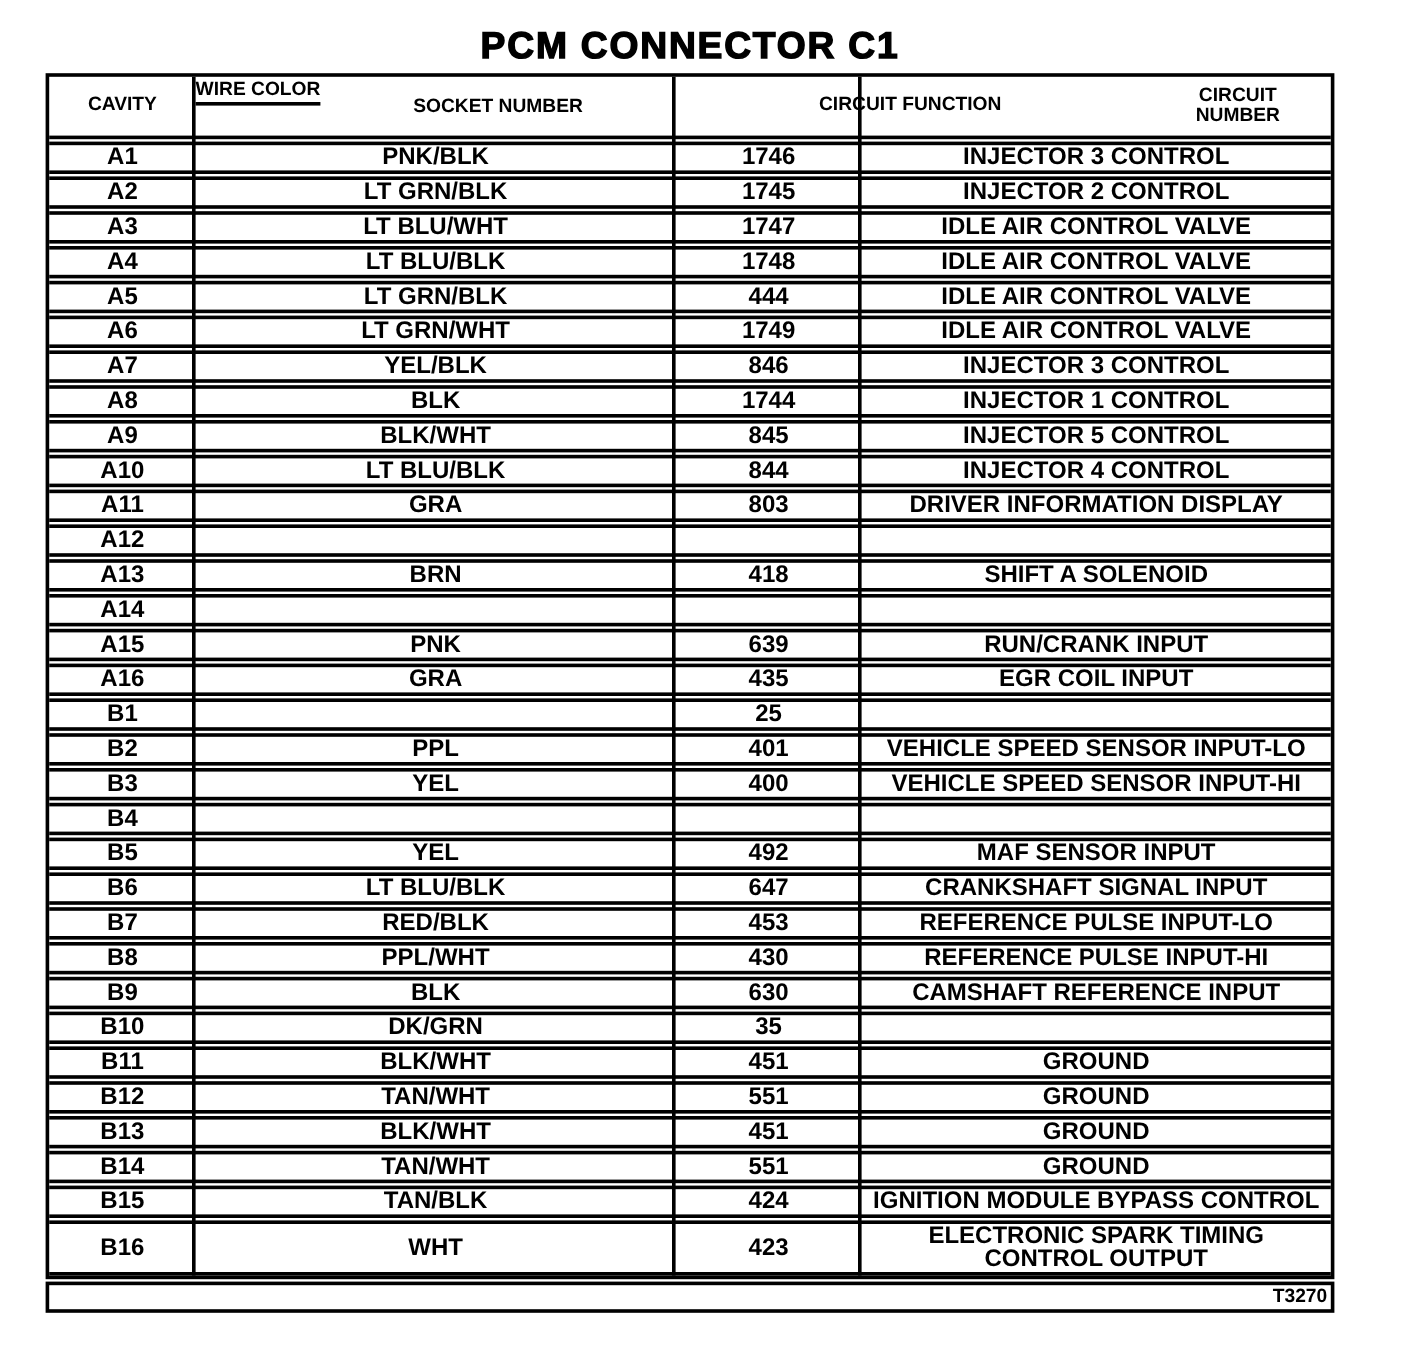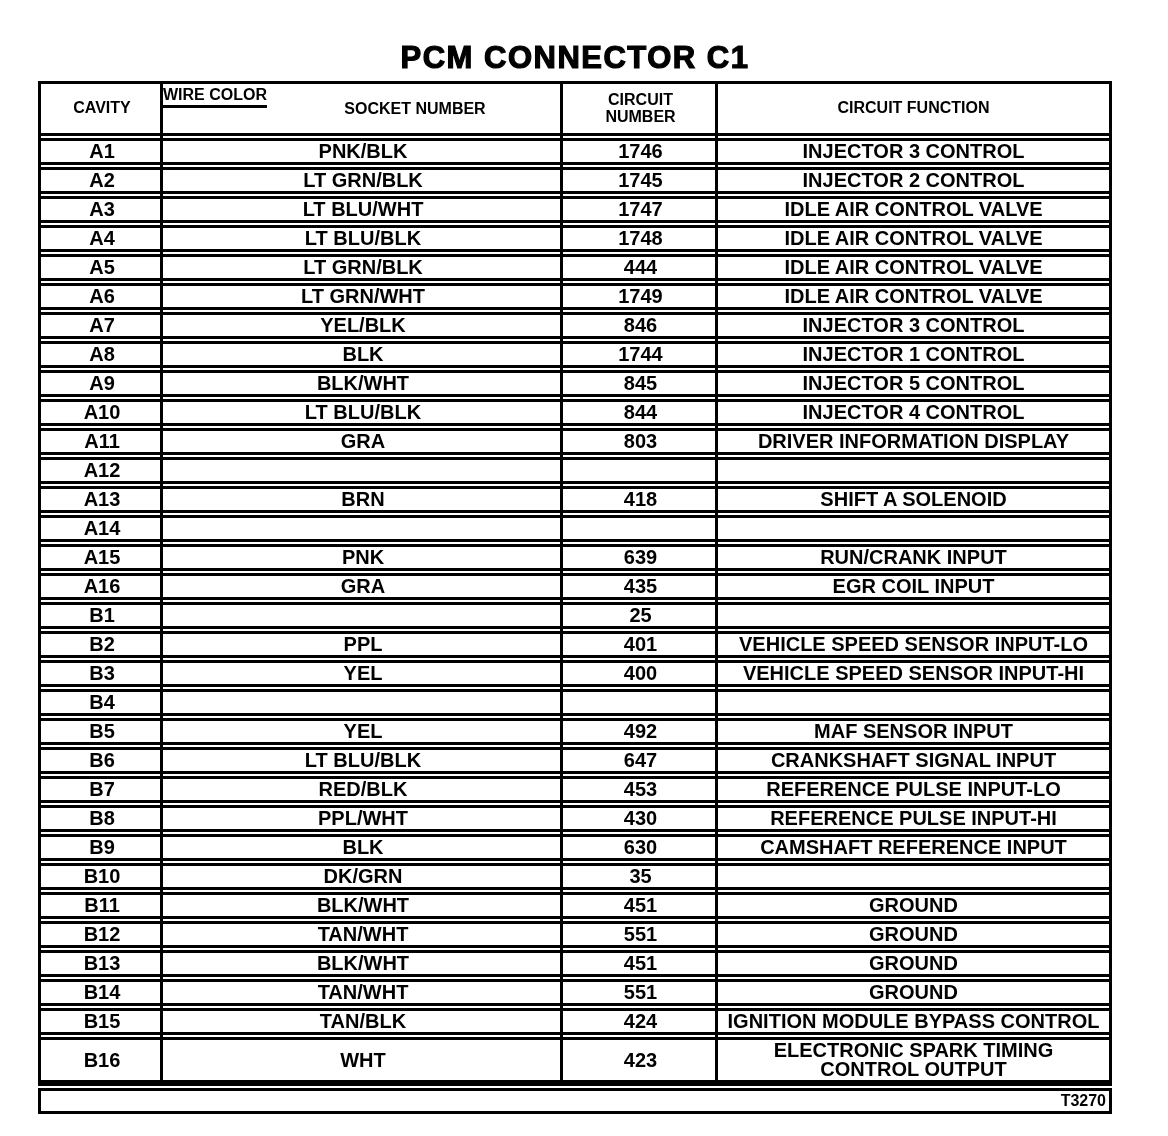--- a/index.html
+++ b/index.html
@@ -10,21 +10,21 @@
     font-family: "Liberation Sans", sans-serif;
     color: #000;
   }
   .page {
     position: relative;
     width: 1168px;
     height: 1136px;
     overflow: hidden;
   }
   .doc-title {
-    margin-top: 40px;
+    margin-top: 20px;
     margin-left: 38px;
     width: 1074px;
     text-align: center;
     font-size: 31px;
     font-weight: 700;
     letter-spacing: 1.5px;
     -webkit-text-stroke: 1.2px #000;
   }
   .table-outer {
     margin-left: 38px;
@@ -129,24 +129,24 @@
       <div class="col-divider div-1"></div>
       <div class="col-divider div-2"></div>
       <div class="col-divider div-3"></div>
 
       <div class="hdr-row">
         <div class="hdr-cell c-cavity">CAVITY</div>
         <div class="hdr-wire-stack c-wire">
           <div class="hdr-wire-top">WIRE COLOR</div>
           <div class="hdr-wire-bottom">SOCKET NUMBER</div>
         </div>
+        <div class="hdr-cell c-func">CIRCUIT FUNCTION</div>
         <div class="hdr-cell c-circuit">
           <span class="hdr-circuit-text">CIRCUIT NUMBER</span>
         </div>
-        <div class="hdr-cell c-func">CIRCUIT FUNCTION</div>
       </div>
 
       <div id="table-body">
           <div class="data-row">
     <div class="data-cell c-cavity">A1</div>
     <div class="data-cell c-wire">PNK/BLK</div>
     <div class="data-cell c-circuit">1746</div>
     <div class="data-cell c-func">
       <span class="func-text">INJECTOR 3 CONTROL</span>
     </div>

